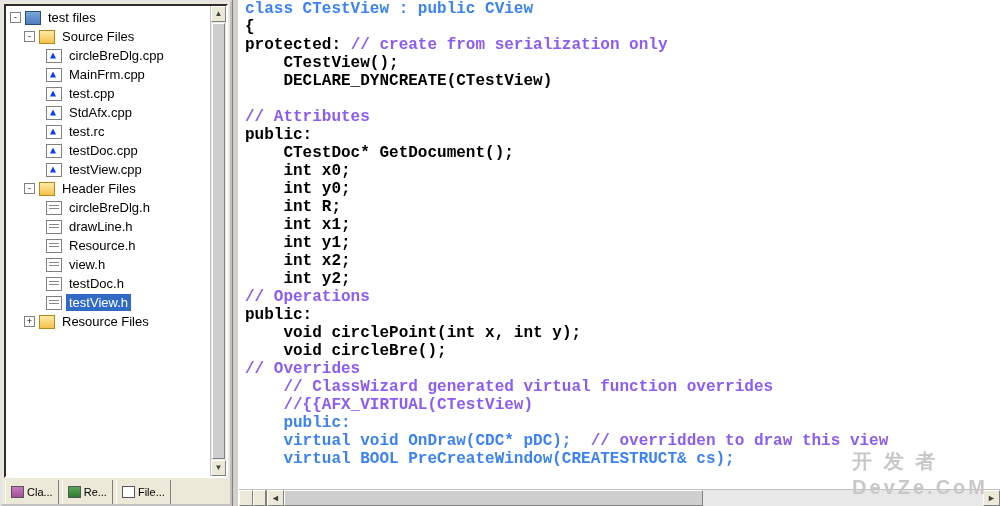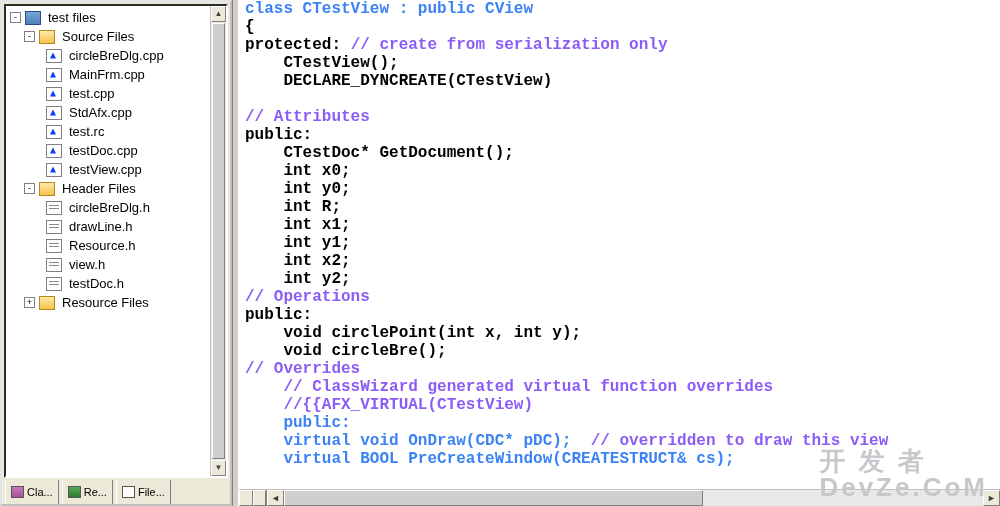--- a/index.html
+++ b/index.html
@@ -149,21 +149,21 @@
   }
   .hsb-prefix div { flex:1; border:1px solid #808080;
     border-top-color:#fff; border-left-color:#fff; background:#ece9d8; }
   .h-track { flex:1; background:#e8e8e8; }
   .h-thumb { width:60%; height:100%; background:#cfcfcf;
      border:1px solid #808080; border-top-color:#fff; border-left-color:#fff; }
 
   .watermark {
     position:absolute; right:12px; bottom:6px;
     font-family: "SimHei","Microsoft YaHei",Arial,sans-serif;
-    font-size:26px; font-weight:bold; color:#c8c8cc;
+    font-size:20px; font-weight:bold; color:#c8c8cc;
     line-height:26px; text-align:left; letter-spacing:3px;
     pointer-events:none;
   }
 </style>
 </head>
 <body>
 
 <div class="app">
 
   <div class="left-frame">
@@ -236,20 +236,25 @@
           </div>
           <div class="tree-row ind2">
             <span class="exp-none"></span>
             <span class="icon icon-h"></span>
             <span class="tree-label">view.h</span>
           </div>
           <div class="tree-row ind2">
             <span class="exp-none"></span>
             <span class="icon icon-h"></span>
             <span class="tree-label">testDoc.h</span>
+          </div>
+          <div class="tree-row ind2 tree-selected">
+            <span class="exp-none"></span>
+            <span class="icon icon-h"></span>
+            <span class="tree-label">testView.h</span>
           </div>
           <div class="tree-row ind1">
             <span class="exp">+</span>
             <span class="icon icon-folder"></span>
             <span class="tree-label">Resource Files</span>
           </div>
         </div>
       <div class="tree-scroll">
         <div class="sb-btn">▲</div>
         <div class="sb-thumb"></div>

